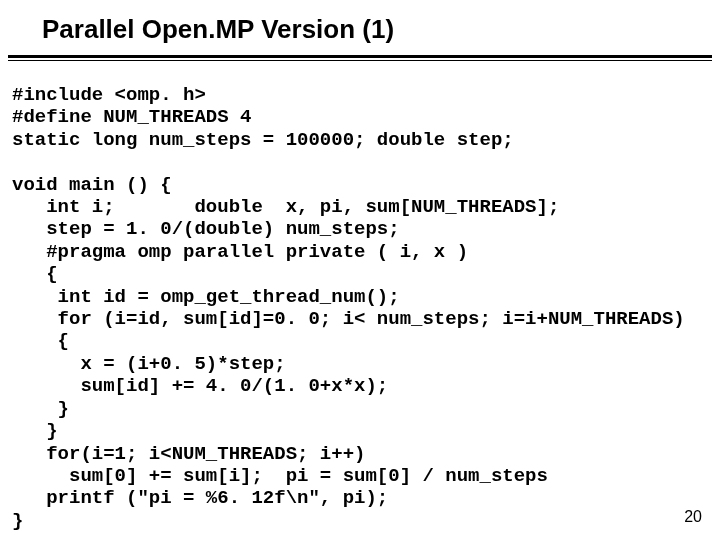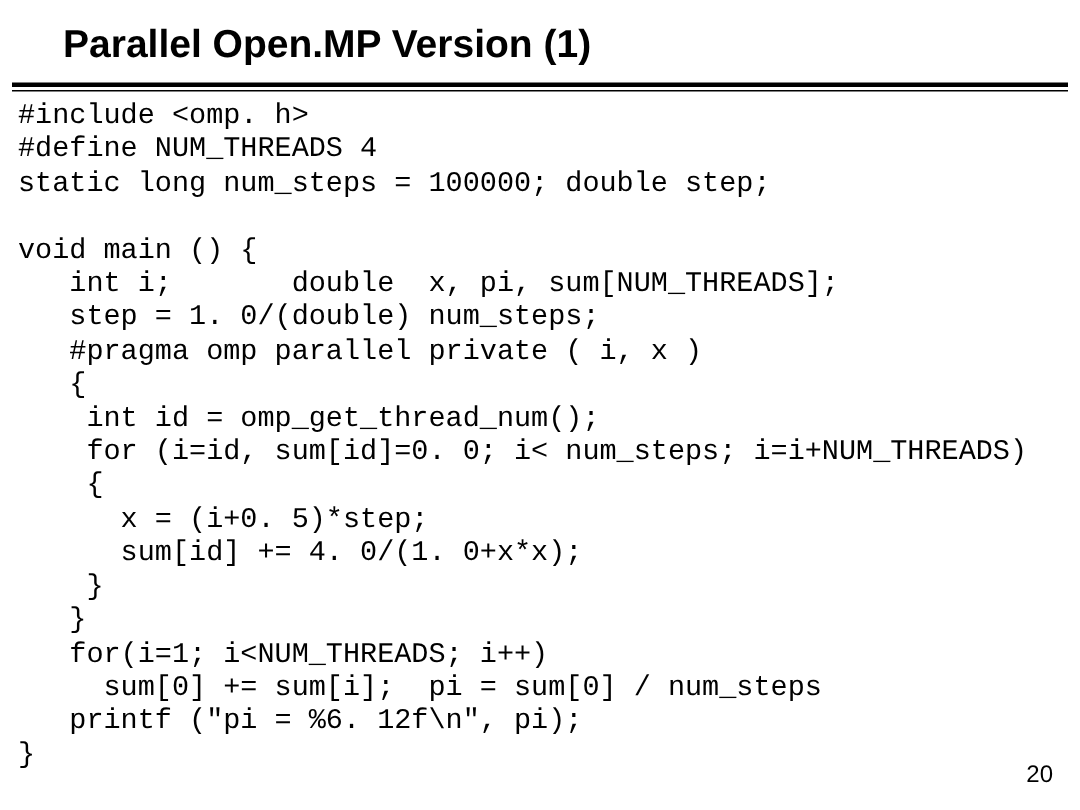--- a/index.html
+++ b/index.html
@@ -36,26 +36,26 @@
   .hr2 {
     position: absolute;
     top: 60px;
     left: 8px;
     width: 704px;
     height: 1px;
     background: #000;
   }
   .code {
     position: absolute;
-    top: 66px;
+    top: 84px;
     left: 12px;
     right: 12px;
     font-family: "Courier New", Courier, monospace;
     font-size: 19px;
-    font-weight: normal;
+    font-weight: bold;
     line-height: 1.18;
     white-space: pre;
     color: #000;
   }
   .pagenum {
     position: absolute;
     right: 18px;
     bottom: 14px;
     font-size: 16px;
     color: #000;

